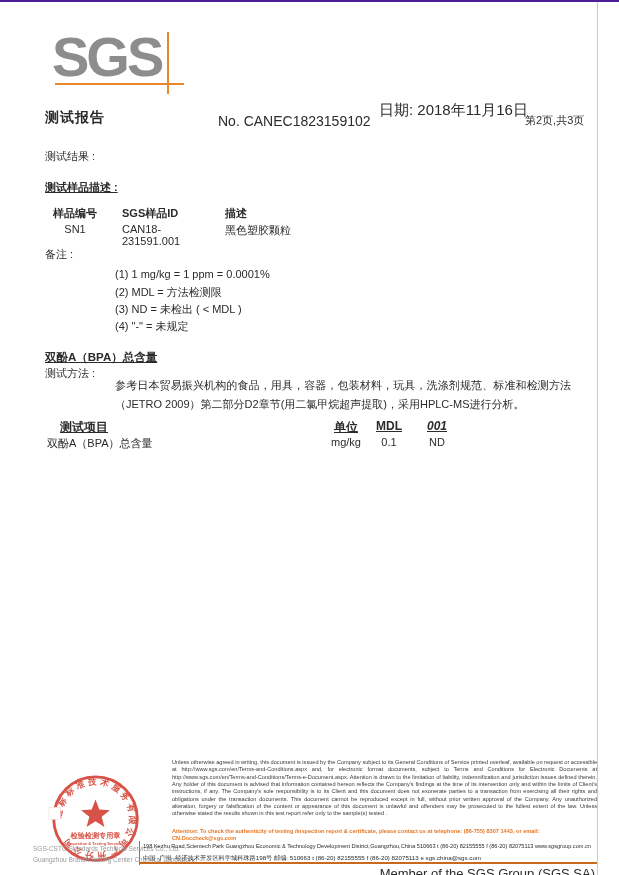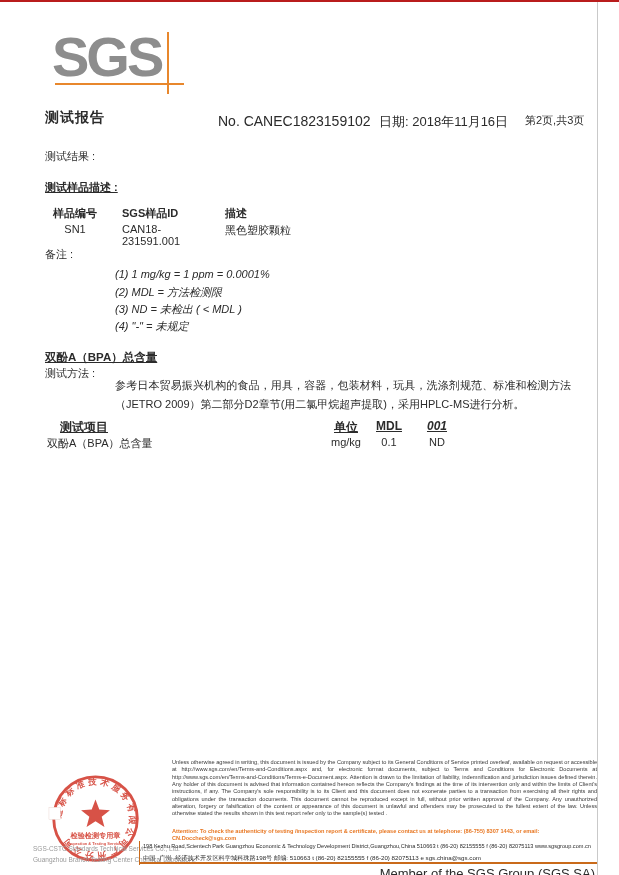--- a/index.html
+++ b/index.html
@@ -3,56 +3,56 @@
 <meta charset="utf-8">
 <style>
   * { margin:0; padding:0; box-sizing:border-box; }
   body {
     font-family: "Liberation Sans", "DejaVu Sans", sans-serif;
     background:#ffffff; width:619px; height:875px; overflow:hidden;
     color:#2b2b2b;
   }
   .page {
     position:relative; width:619px; height:704px; background:#fff;
-    border-top:2px solid #b91c1c;
+    border-top:2px solid #4c1d95;
   }
   .page-edge-right {
     position:absolute; left:597px; top:0; width:1px; height:875px; background:#c9c9c9;
   }
 
   
   .logo-text {
     position:absolute; left:52px; top:22px;
     font-size:56px; font-weight:bold; letter-spacing:-3px; color:#8d8d8d;
     font-family:"Liberation Sans","DejaVu Sans",sans-serif;
   }
   .logo-hline { position:absolute; left:55px; top:81px; width:129px; height:2px; background:#e8872c; }
   .logo-vline { position:absolute; left:167px; top:30px; width:2px; height:62px; background:#e8872c; }
 
   
   .report-title { position:absolute; left:45px; top:107px; font-size:14px; font-weight:bold; letter-spacing:1px; }
   .report-no    { position:absolute; left:218px; top:111px; font-size:14px; }
-  .report-date  { position:absolute; left:379px; top:111px; font-size:13px; }
+  .report-date  { position:absolute; left:379px; top:99px; font-size:15px; }
   .report-page  { position:absolute; left:519px; top:111px; font-size:11px;margin-left:6px; }
 
   .sec-label { font-size:11px; }
   .u { text-decoration:underline; }
   .it { font-style:italic; }
 
   .results-label { position:absolute; left:45px; top:147px; }
   .sample-heading { position:absolute; left:45px; top:178px; font-weight:bold; text-decoration:underline; }
 
   .sample-col1 { left:42px;  width:66px; text-align:center; }
   .sample-col2 { left:122px; width:96px; text-align:left; }
   .sample-col3 { left:225px; }
   .sample-h { position:absolute; top:204px; font-size:11px; font-weight:bold; }
   .sample-v { position:absolute; top:221px; font-size:11px; }
 
   .notes-label { position:absolute; left:45px; top:245px; }
-  .note-item { position:absolute; left:115px; font-size:11px;font-style:italic; }
+  .note-item { position:absolute; left:115px; font-size:11px; }
 
   .bpa-heading { position:absolute; left:45px; top:348px; font-size:11.5px; font-weight:bold; text-decoration:underline; }
   .method-label { position:absolute; left:45px; top:364px; }
   .method-text  { position:absolute; left:115px; top:374px; width:456px; font-size:11px; line-height:19px; text-align:justify; }
 
   .rt-h { position:absolute; top:417px; font-size:12px; font-weight:bold; }
   .rt-v { position:absolute; top:434px; font-size:11px; }
   .rt-col1h { left:60px; }
   .rt-col1  { left:47px; }
   .rt-col2 { left:328px; width:36px; text-align:center; }

